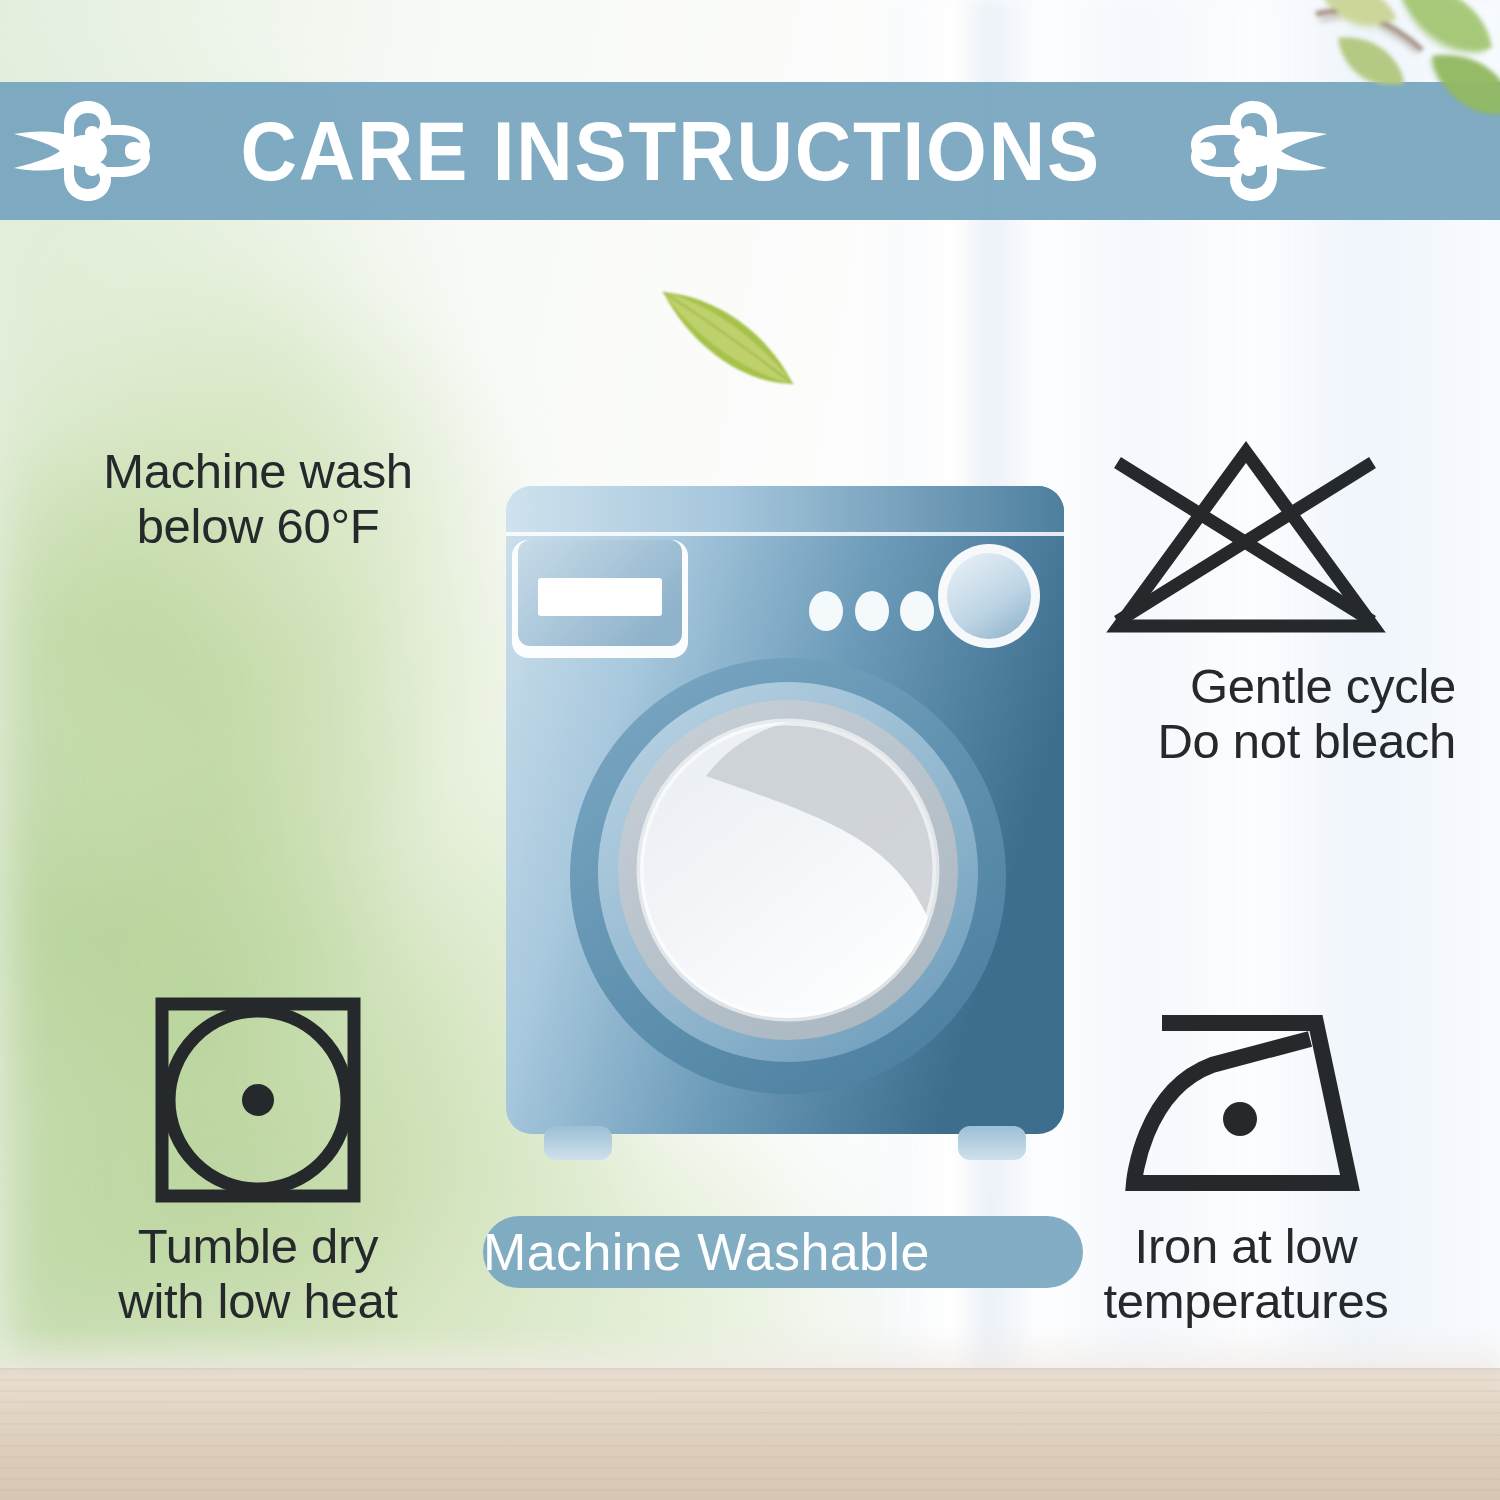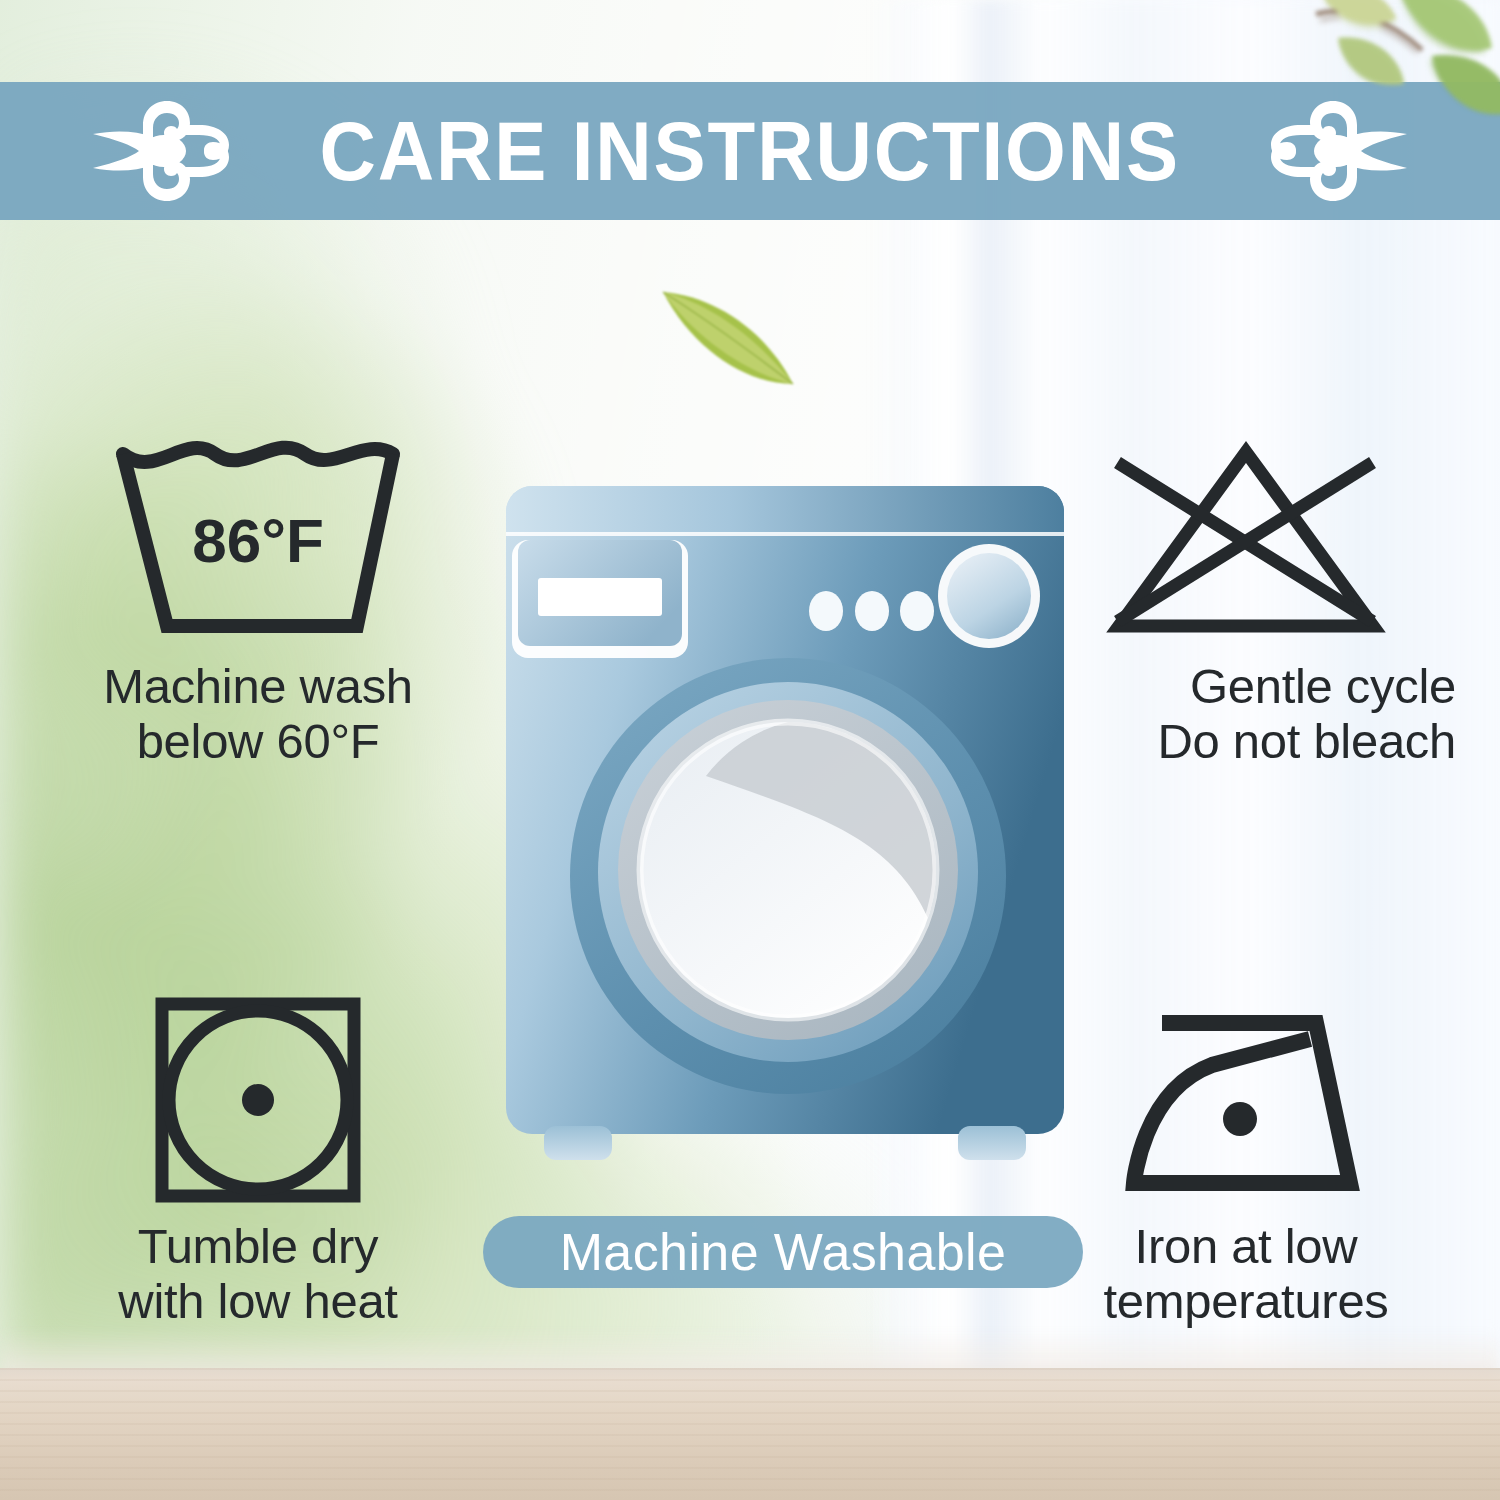--- a/index.html
+++ b/index.html
@@ -122,21 +122,21 @@
   
   .banner {
     position: absolute;
     left: 0;
     top: 82px;
     width: 1500px;
     height: 138px;
     background: rgba(118,165,190,0.93);
     display: flex;
     align-items: center;
-    justify-content: center;
+    justify-content: flex-start;
     gap: 48px;
     overflow: hidden;
   }
   .banner-title {
     color: #ffffff;
     font-size: 84px;
     font-weight: bold;
     letter-spacing: 2px;
     line-height: 1;
     white-space: nowrap;
@@ -185,21 +185,21 @@
   .badge {
     position: absolute;
     left: 483px;
     top: 1216px;
     width: 600px;
     height: 72px;
     border-radius: 36px;
     background: rgba(122,168,192,0.94);
     display: flex;
     align-items: center;
-    justify-content: center;
+    justify-content: flex-start;
   }
   .badge-label {
     color: #ffffff;
     font-size: 52px;
     letter-spacing: 0.4px;
     line-height: 1;
   }
 
   
   .leaf {
@@ -337,27 +337,20 @@
     <circle cx="288" cy="392" r="170" fill="url(#gRing3)"></circle>
     <circle cx="288" cy="392" r="148" fill="url(#gGlass)"></circle>
     <path d="M288 244 a148 148 0 0 1 140 196 C392 360 320 338 206 298 a148 148 0 0 1 82 -54 Z" fill="#c3c8cd" opacity=".75"></path>
     <circle cx="288" cy="392" r="148" fill="none" stroke="#ffffff" stroke-width="7" opacity=".6"></circle>
 
     <rect x="44" y="648" width="68" height="34" rx="12" fill="url(#gFoot)"></rect>
     <rect x="458" y="648" width="68" height="34" rx="12" fill="url(#gFoot)"></rect>
   </svg>
 
   <div class="cell" id="cell-wash">
-    <div class="sym">
-      <svg width="286" height="200" viewBox="0 0 286 200">
-        <path d="M8 14 C40 40 70 -8 100 14 C130 36 160 -8 190 14 C218 34 248 -4 278 14" fill="none" stroke="#25292c" stroke-width="14" stroke-linecap="round"></path>
-        <path d="M8 14 L52 186 L242 186 L278 14" fill="none" stroke="#25292c" stroke-width="14" stroke-linejoin="miter"></path>
-        <text x="143" y="122" text-anchor="middle" font-family="Liberation Sans, sans-serif" font-size="62" font-weight="bold" fill="#25292c">86°F</text>
-      </svg>
-    </div>
     <div class="caption">Machine wash
 below 60°F</div>
   </div>
 
   <div class="cell" id="cell-bleach">
     <div class="sym">
       <svg width="290" height="200" viewBox="0 0 290 200">
         <path d="M145 12 L272 186 L18 186 Z" fill="none" stroke="#25292c" stroke-width="13" stroke-linejoin="miter"></path>
         <line x1="22" y1="26" x2="266" y2="178" stroke="#25292c" stroke-width="13" stroke-linecap="square"></line>
         <line x1="266" y1="26" x2="22" y2="178" stroke="#25292c" stroke-width="13" stroke-linecap="square"></line>

